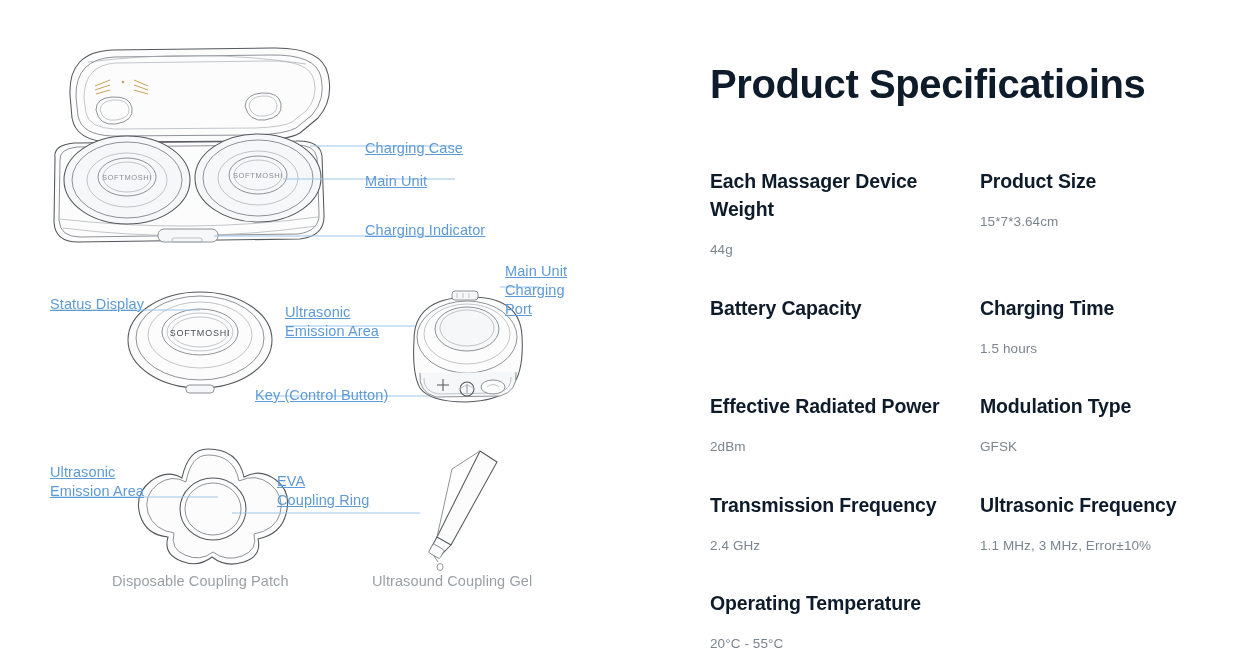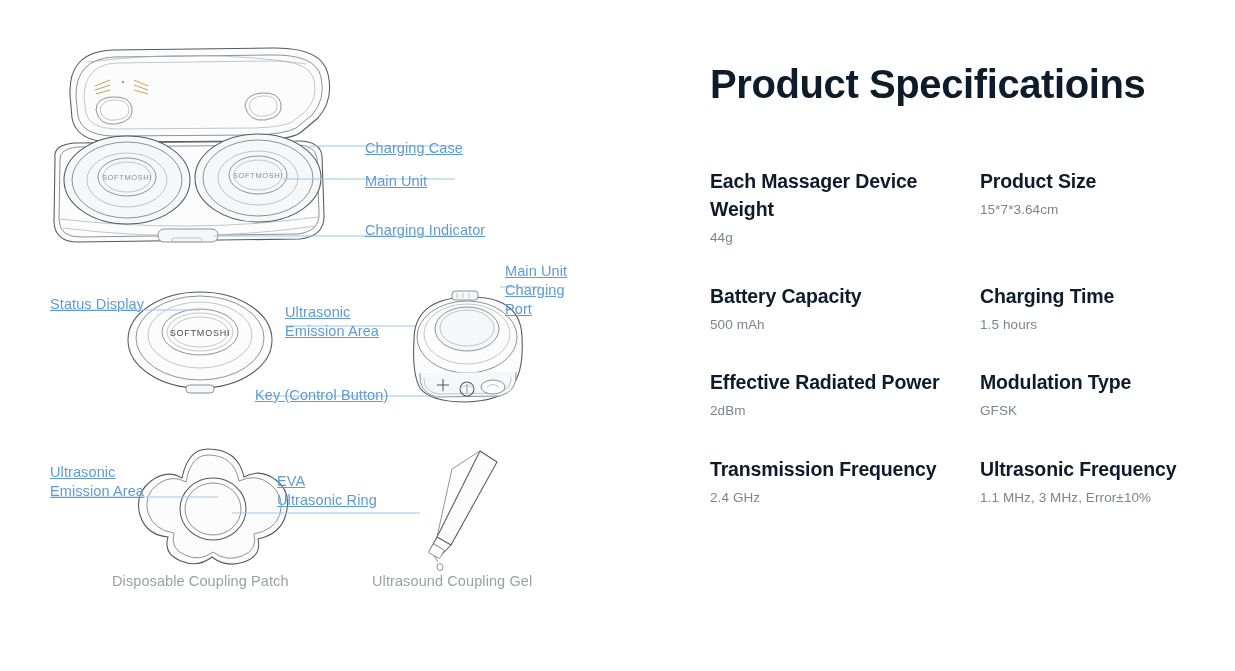--- a/index.html
+++ b/index.html
@@ -111,21 +111,21 @@
     color: #0d1b2a;
     letter-spacing: -0.15px;
     max-width: 250px;
   }
   .spec-value {
     font-family: "Liberation Sans", sans-serif;
     font-size: 13.5px;
     font-weight: normal;
     line-height: 1.5;
     color: #7b858f;
-    margin-top: 5px;
+    margin-top: 17px;
     letter-spacing: .1px;
   }
 </style>
 </head>
 <body>
 
 <div class="page">
 
   <div class="diagram-panel">
 
@@ -268,21 +268,21 @@
     <div class="dg-label lb-key-control">Key (Control Button)</div>
 
     <div class="dg-label lb-main-charge-port">Main Unit
 Charging
 Port</div>
 
     <div class="dg-label lb-ultrasonic-emit-2">Ultrasonic
 Emission Area</div>
 
     <div class="dg-label lb-eva-ring">EVA
-Ultrasonic Ring</div>
+Coupling Ring</div>
 
     <div class="dg-caption cap-patch">Disposable Coupling Patch</div>
 
     <div class="dg-caption cap-gel">Ultrasound Coupling Gel</div>
   </div>
 
   <div class="spec-panel">
 
     <h1 class="spec-title">Product Specificatioins</h1>
 
@@ -293,21 +293,20 @@
         <div class="spec-value">44g</div>
       </div>
 
       <div class="spec-cell">
         <div class="spec-name">Product Size</div>
         <div class="spec-value">15*7*3.64cm</div>
       </div>
 
       <div class="spec-cell">
         <div class="spec-name">Battery Capacity</div>
-        <div class="spec-value">500 mAh</div>
       </div>
 
       <div class="spec-cell">
         <div class="spec-name">Charging Time</div>
         <div class="spec-value">1.5 hours</div>
       </div>
 
       <div class="spec-cell">
         <div class="spec-name">Effective Radiated Power</div>
         <div class="spec-value">2dBm</div>
@@ -321,18 +320,22 @@
       <div class="spec-cell">
         <div class="spec-name">Transmission Frequency</div>
         <div class="spec-value">2.4 GHz</div>
       </div>
 
       <div class="spec-cell">
         <div class="spec-name">Ultrasonic Frequency</div>
         <div class="spec-value">1.1 MHz, 3 MHz, Error±10%</div>
       </div>
 
+      <div class="spec-cell">
+        <div class="spec-name">Operating Temperature</div>
+        <div class="spec-value">20°C - 55°C</div>
+      </div>
 
       <div class="spec-cell empty"></div>
 
     </div>
   </div>
 </div>
 
 </body></html>

